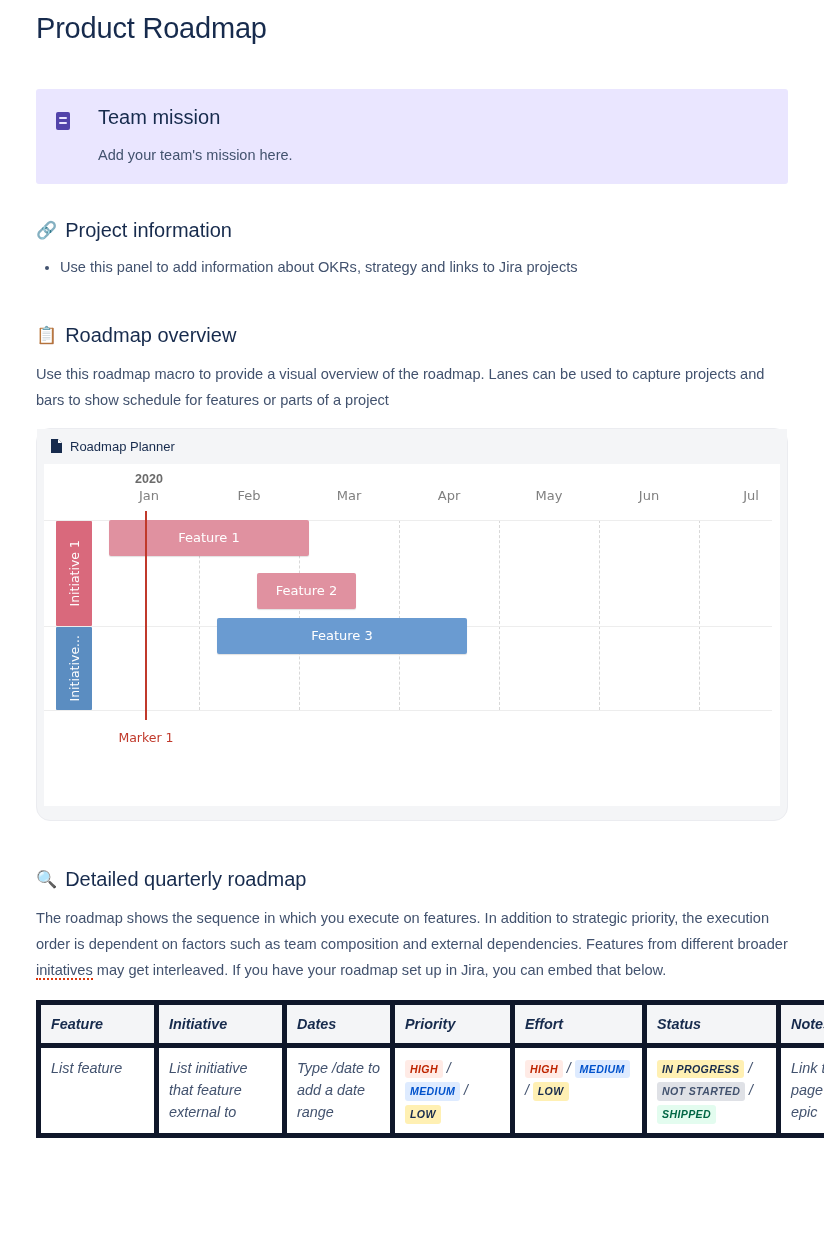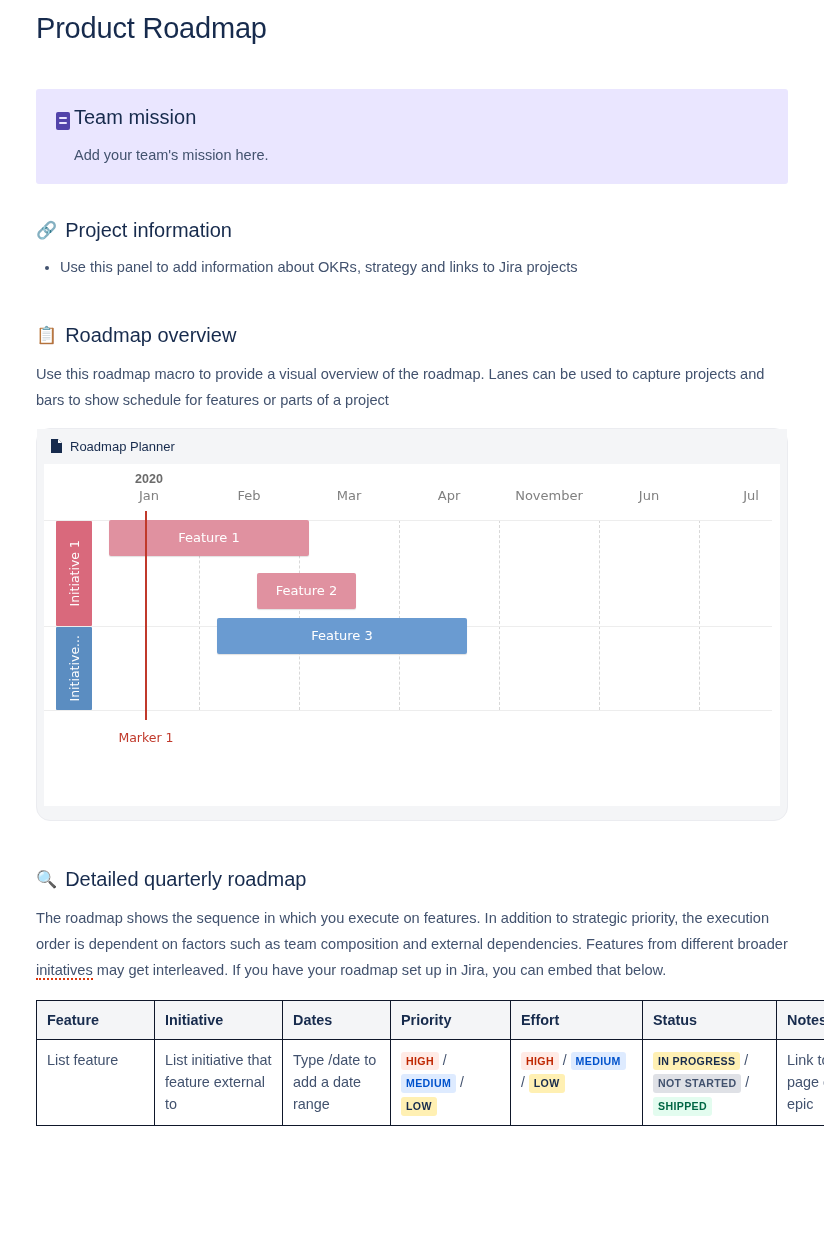--- a/index.html
+++ b/index.html
@@ -18,21 +18,21 @@
     font-size:29px; font-weight:400; color:#172B4D;
     margin:0; padding-top:12px; letter-spacing:-0.2px;
   }
 
   
   .info-panel {
     margin-top:44px;
     background:#EAE6FF;
     border-radius:3px;
     padding:16px 20px 18px 20px;
-    display:flex; align-items:flex-start; gap:4px;
+    display:flex; align-items:flex-start; gap:28px;
   }
   .panel-icon {
     width:14px; height:18px; flex:0 0 14px; margin-top:7px;
     background:#5243AA; border-radius:2px; position:relative;
   }
   .panel-icon::before, .panel-icon::after {
     content:""; position:absolute; left:3px; width:8px; height:2px;
     background:#EAE6FF; border-radius:1px;
   }
   .panel-icon::before { top:5px; }
@@ -119,21 +119,21 @@
     transform:translateX(-50%); font-family:"DejaVu Sans", sans-serif;
   }
 
   
   .q-label { font-size:15.5px; font-weight:700; color:#172B4D; margin:30px 0 0 0; }
   table.roadmap-table {
     margin-top:16px; border-collapse:collapse; width:838px; table-layout:fixed;
     font-size:14.4px;
   }
   table.roadmap-table th, table.roadmap-table td {
-    border:1px solid #0f172a; vertical-align:top; padding:9px 10px;
+    border:5px solid #0f172a; vertical-align:top; padding:9px 10px;font-style:italic;
   }
   table.roadmap-table th {
     background:#F4F5F7; color:#172B4D; font-weight:700; text-align:left;
     padding:11px 10px;
   }
   table.roadmap-table td { color:#42526E; line-height:1.55; }
   td.badge-cell { line-height:2.05; }
   .badge {
     display:inline-block; font-size:10.6px; font-weight:700; letter-spacing:0.35px;
     padding:1px 5px; border-radius:3px; font-family:"Liberation Sans", sans-serif;
@@ -190,21 +190,21 @@
         <span>Roadmap Planner</span>
       </div>
 
       <div class="macro-inner">
         <div class="tl-head" id="tl-head">
             <div class="tl-year" style="left: 105px;">2020</div>
             <div class="tl-month" style="left: 105px;">Jan</div>
             <div class="tl-month" style="left: 205px;">Feb</div>
             <div class="tl-month" style="left: 305px;">Mar</div>
             <div class="tl-month" style="left: 405px;">Apr</div>
-            <div class="tl-month" style="left: 505px;">November</div>
+            <div class="tl-month" style="left: 505px;">May</div>
             <div class="tl-month" style="left: 605px;">Jun</div>
             <div class="tl-month" style="left: 707px;">Jul</div>
           </div>
         <div class="tl-body" id="tl-body">
             <div class="vgrid" style="left: 155px;"></div>
             <div class="vgrid" style="left: 255px;"></div>
             <div class="vgrid" style="left: 355px;"></div>
             <div class="vgrid" style="left: 455px;"></div>
             <div class="vgrid" style="left: 555px;"></div>
             <div class="vgrid" style="left: 655px;"></div>

